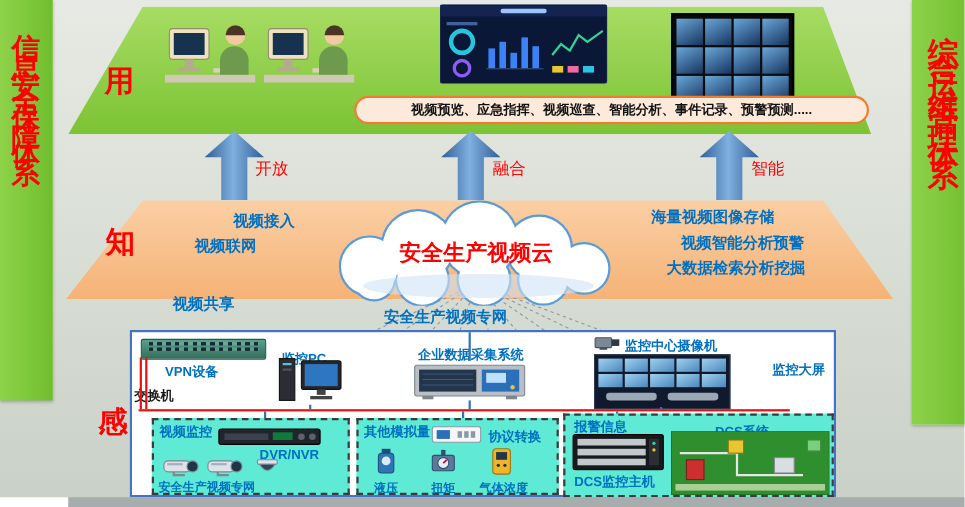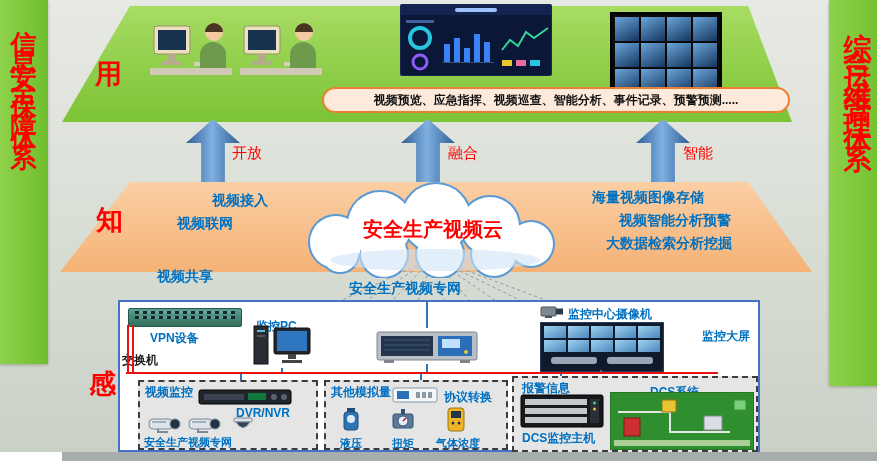--- a/index.html
+++ b/index.html
@@ -37,21 +37,21 @@
   .stage-tag{color:#ff0000;font-weight:bold;font-size:27px;}
   
   .mid-text{color:#0070c0;font-weight:bold;font-size:14px;white-space:nowrap;}
   .blue-label{color:#0070c0;font-weight:bold;font-size:12px;white-space:nowrap;}
   .blue-label.sm{font-size:11px;}
   .black-label{color:#1a1a1a;font-weight:bold;font-size:12px;white-space:nowrap;}
   .cloud-title{color:#ff0000;font-weight:bold;font-size:20px;text-align:center;white-space:nowrap;font-family:Liberation Serif, serif;}
   .net-label{color:#0070c0;font-weight:bold;font-size:14px;white-space:nowrap;}
   
   .device-box{left:118px;top:300px;width:642px;height:152px;background:#fff;border:2px solid #4472c4;box-sizing:border-box;}
-  .dashed-group{position:absolute;border:2px dashed #3c3c3c;box-sizing:border-box;background:#e5e5e5;}
+  .dashed-group{position:absolute;border:2px dashed #3c3c3c;box-sizing:border-box;background:#5eead4;}
   .redline{position:absolute;background:#e8110f;}
   .blueline{position:absolute;background:#2e75b6;}
   
   .switch-dev{position:absolute;background:linear-gradient(#58a18d,#346d5b);border:1px solid #24584a;border-radius:2px;}
   .port-row{height:3px;margin:2px 6px 0 6px;background:repeating-linear-gradient(90deg,#122a33 0 4px,rgba(255,255,255,.15) 4px 8px);}
   
   .ctrl-room{position:absolute;background:#101a2c;border:1px solid #2c3b55;box-sizing:border-box;}
   .ctrl-wall{position:absolute;left:3px;top:3px;width:116px;height:26px;display:grid;
     grid-template-columns:repeat(5,1fr);grid-template-rows:repeat(2,1fr);gap:2px;}
   .ctrl-wall div{background:linear-gradient(150deg,#9fd1f0,#4c88bd);}
@@ -201,20 +201,21 @@
       <rect x="2" y="4" width="14" height="38" fill="#2a2d33" stroke="#111"></rect>
       <rect x="5" y="8" width="8" height="2" fill="#5bc0de"></rect>
       <rect x="5" y="13" width="8" height="2" fill="#555"></rect>
       <rect x="22" y="6" width="36" height="26" rx="2" fill="#23272d" stroke="#111"></rect>
       <rect x="25" y="9" width="30" height="20" fill="#2f76c0"></rect>
       <rect x="36" y="32" width="8" height="5" fill="#444"></rect>
       <rect x="30" y="38" width="20" height="3" fill="#444"></rect>
     </svg>
     <div class="blueline" style="left:161px;top:66px;width:2px;height:4px;"></div>
 
+    <div class="abs blue-label" style="left:260px;top:12px;">企业数据采集系统</div>
     <svg class="abs" style="left:256px;top:26px;" width="102" height="36" viewBox="0 0 102 36">
       <rect x="1" y="4" width="100" height="28" rx="2" fill="#b9bfc6" stroke="#7e858d"></rect>
       <rect x="5" y="8" width="52" height="20" fill="#22354a"></rect>
       <line x1="8" y1="12" x2="54" y2="12" stroke="#3d5a7a"></line>
       <line x1="8" y1="17" x2="54" y2="17" stroke="#3d5a7a"></line>
       <line x1="8" y1="22" x2="54" y2="22" stroke="#3d5a7a"></line>
       <rect x="62" y="8" width="34" height="20" fill="#2a6fb8"></rect>
       <rect x="66" y="11" width="18" height="9" fill="#bfe0ff"></rect>
       <circle cx="90" cy="24" r="2" fill="#e8c531"></circle>
       <rect x="8" y="32" width="10" height="3" fill="#7e858d"></rect>

